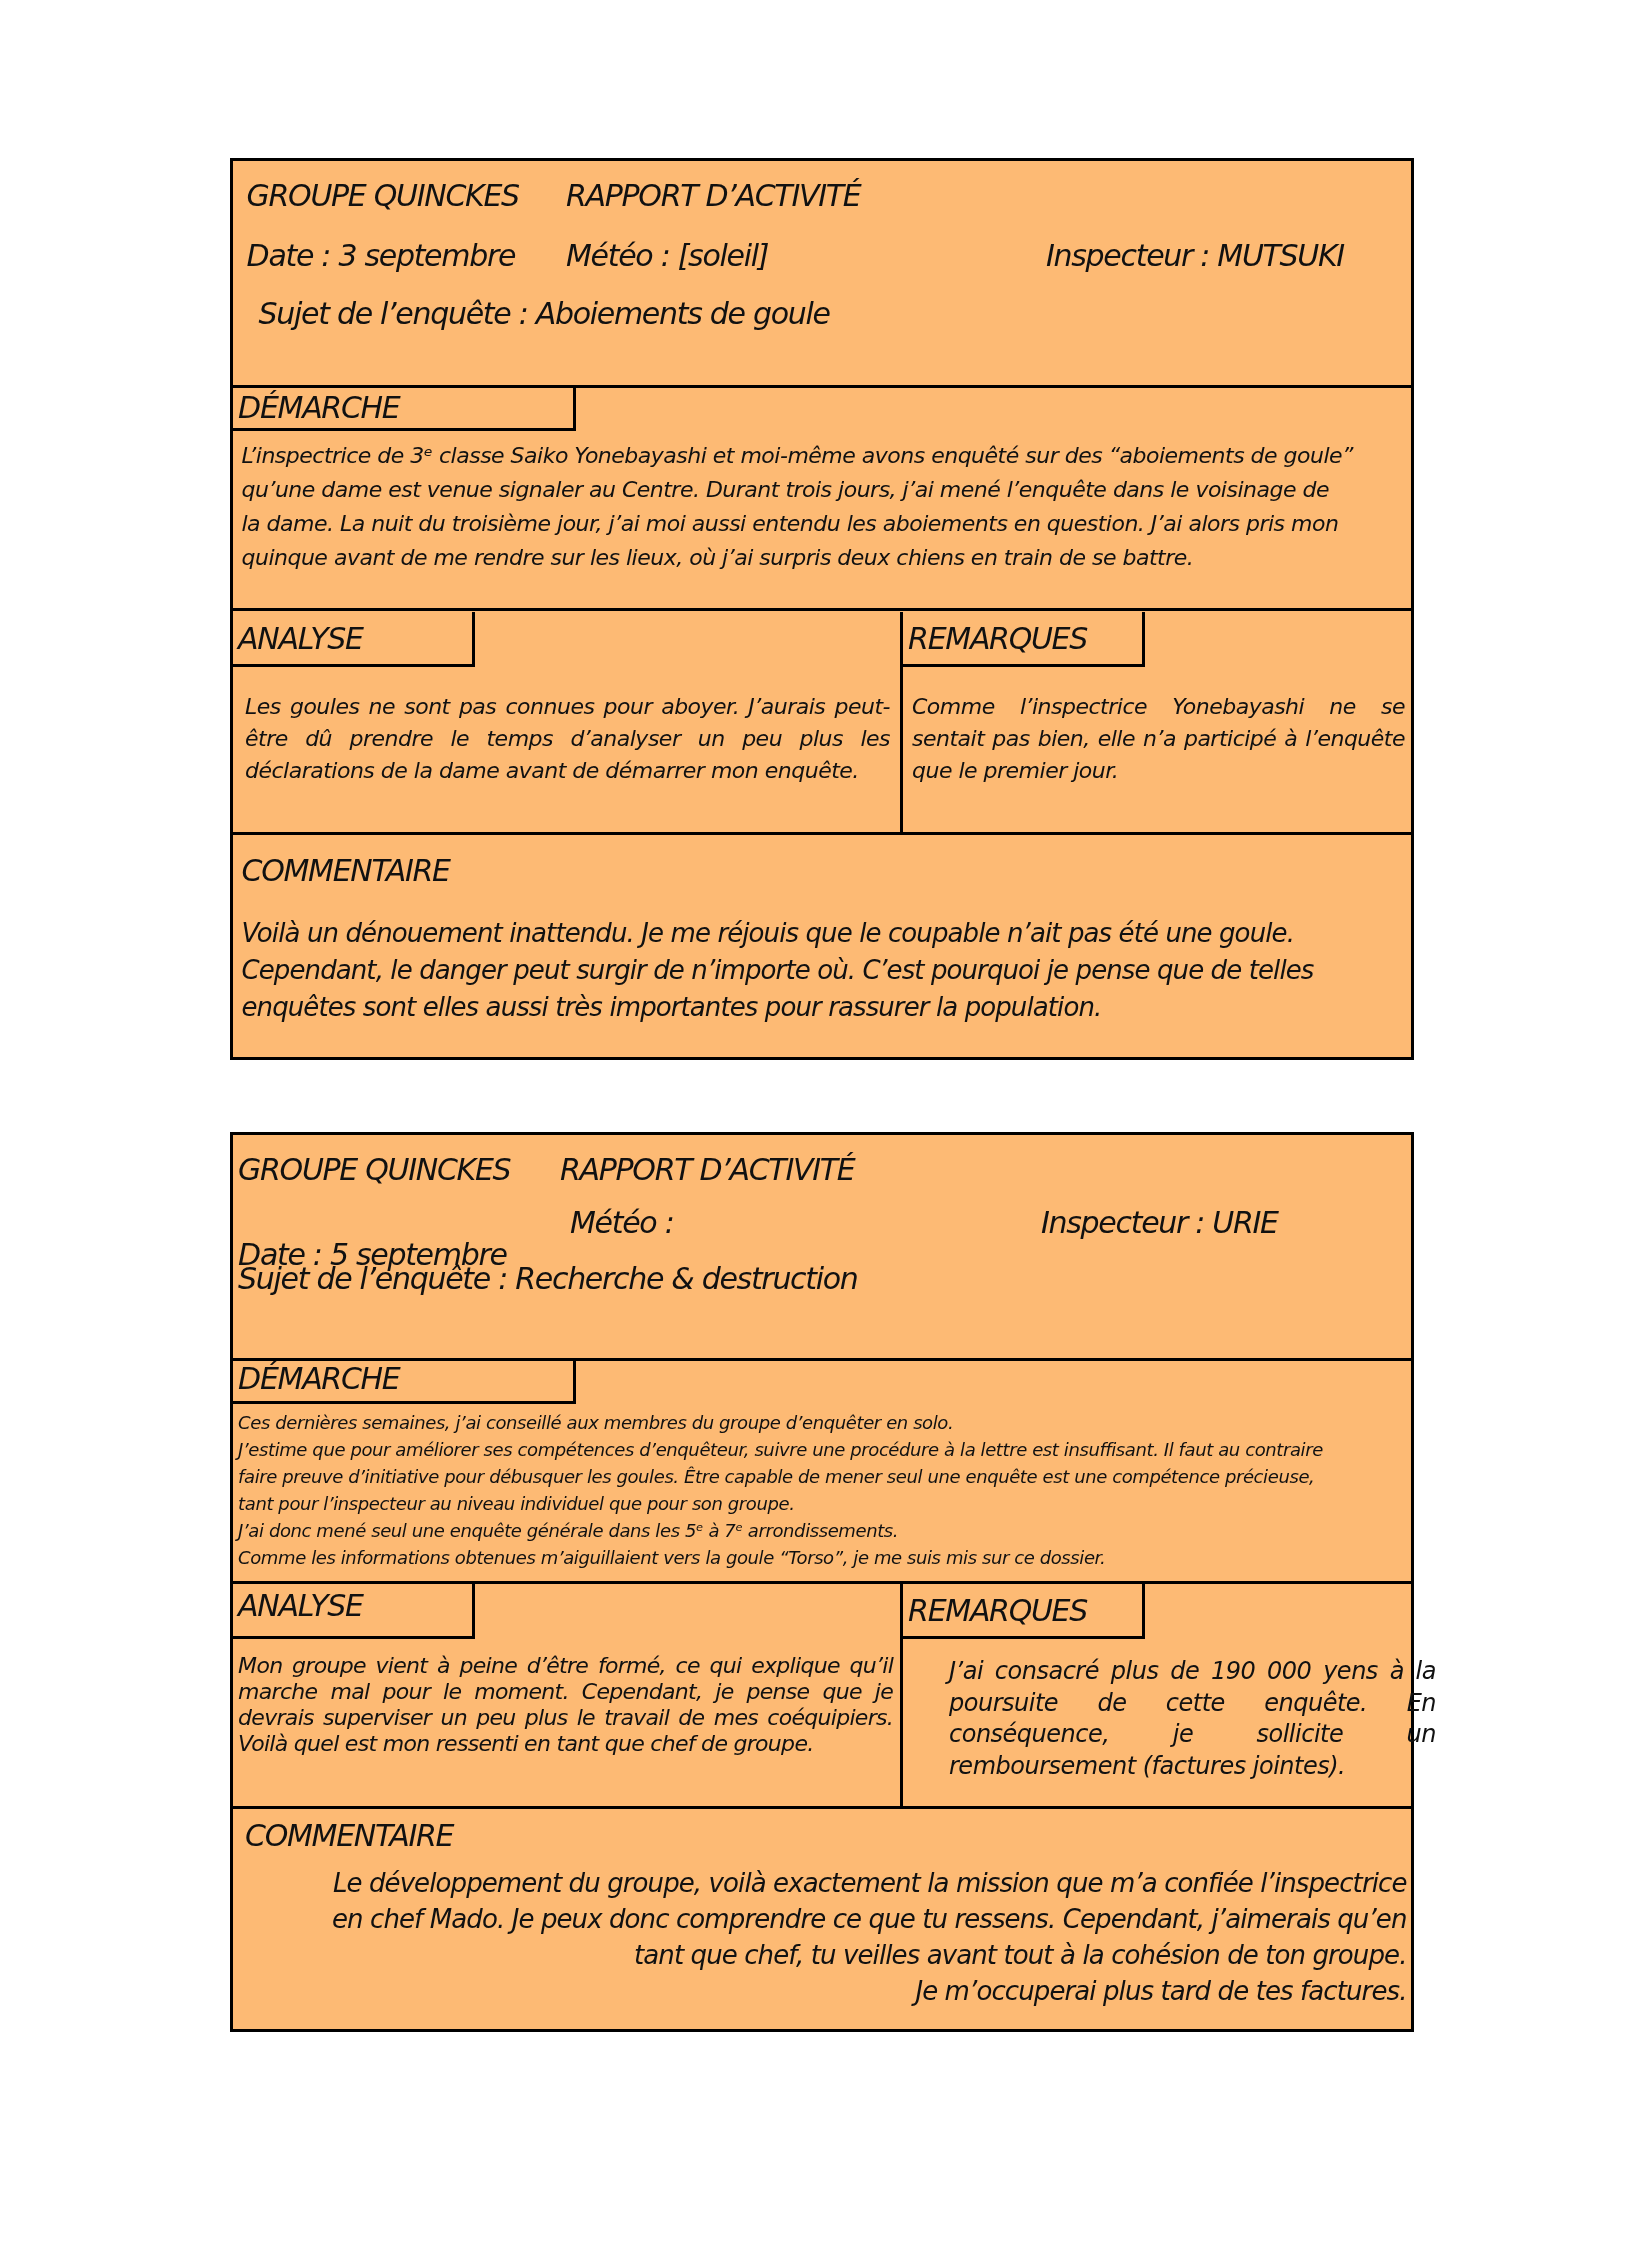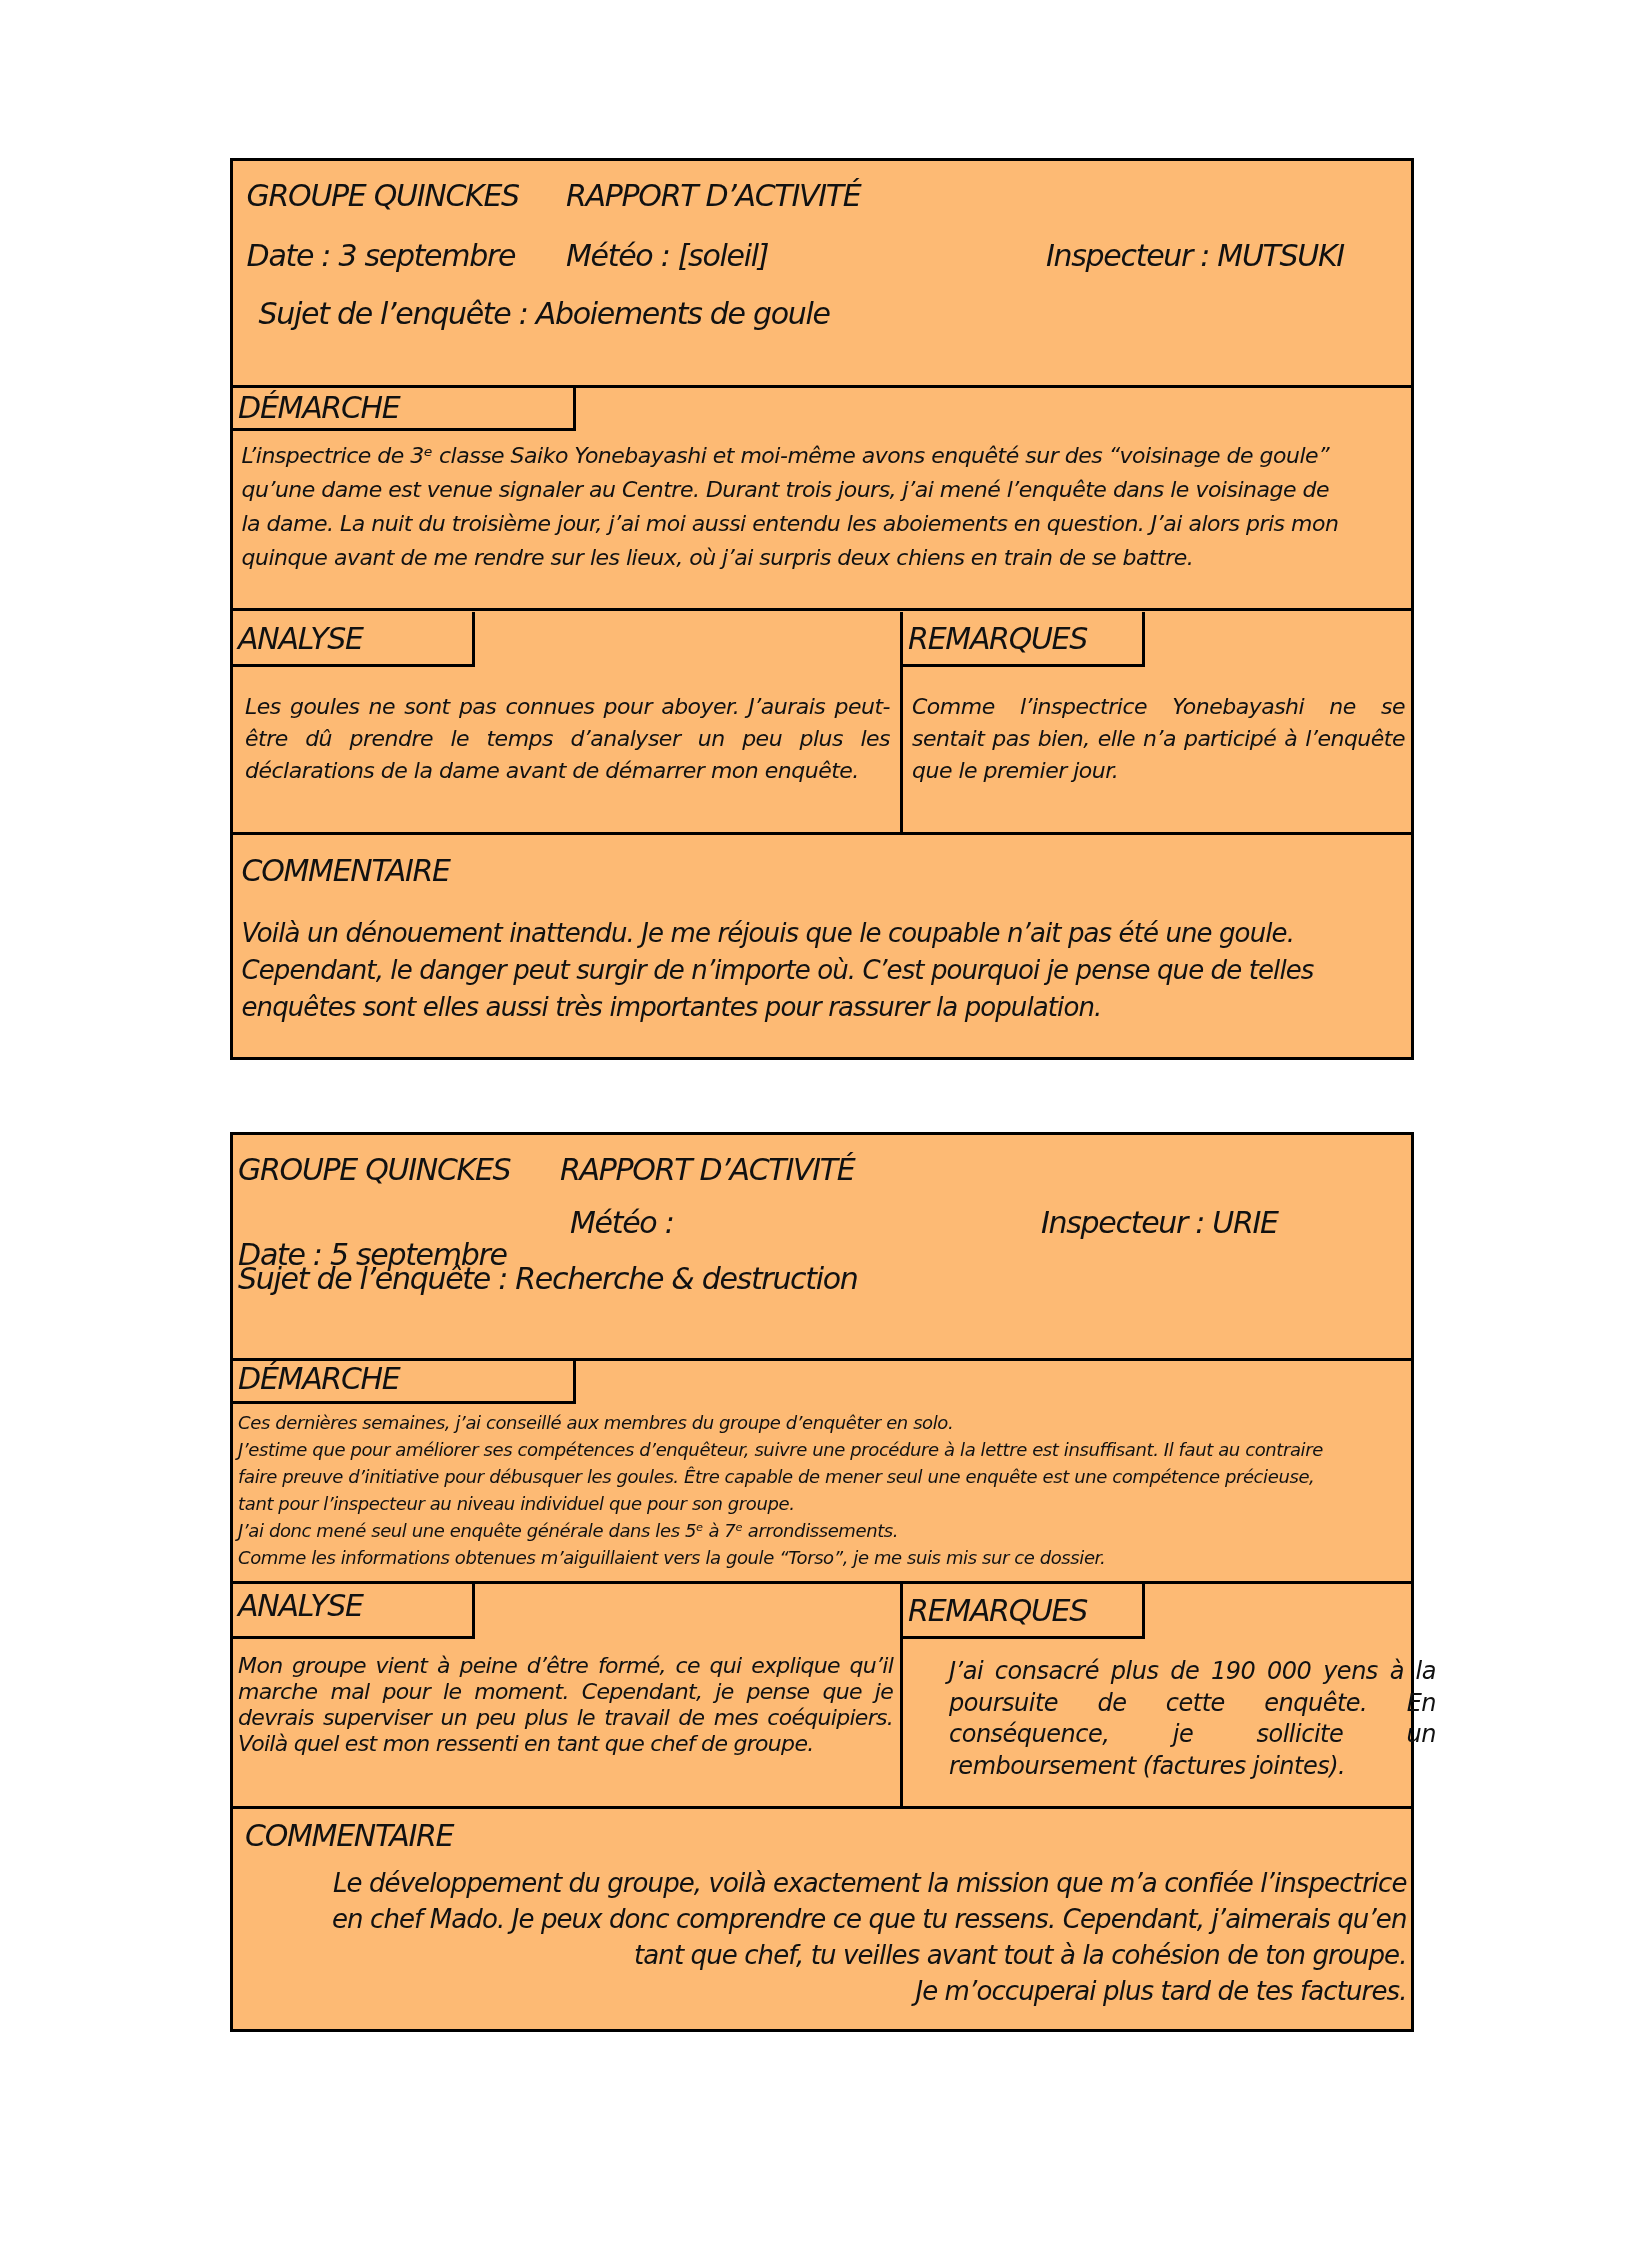--- a/index.html
+++ b/index.html
@@ -26,21 +26,21 @@
   <div class="htext" style="left:333px; top:20.4px;">RAPPORT D’ACTIVITÉ</div>
   <div class="htext" style="left:13.6px; top:80px;">Date : 3 septembre</div>
   <div class="htext" style="left:333px; top:80px;">Météo : [soleil]</div>
   <div class="htext" style="left:813px; top:80px;">Inspecteur : MUTSUKI</div>
   <div class="htext" style="left:13.6px; top:138px;margin-left:12px;">Sujet de l’enquête : Aboiements de goule</div>
 
   <div class="hline" style="top:224px;"></div>
 
   <div class="label" style="left:0; top:227px; width:343px; height:43px;">DÉMARCHE</div>
   <div class="para" style="left:8.5px; top:278px; width:1157px; font-size:22px; line-height:34px; letter-spacing:-0.5px;">
-    <p>L’inspectrice de 3ᵉ classe Saiko Yonebayashi et moi-même avons enquêté sur des “voisinage de goule”</p>
+    <p>L’inspectrice de 3ᵉ classe Saiko Yonebayashi et moi-même avons enquêté sur des “aboiements de goule”</p>
     <p>qu’une dame est venue signaler au Centre. Durant trois jours, j’ai mené l’enquête dans le voisinage de</p>
     <p>la dame. La nuit du troisième jour, j’ai moi aussi entendu les aboiements en question. J’ai alors pris mon</p>
     <p>quinque avant de me rendre sur les lieux, où j’ai surpris deux chiens en train de se battre.</p>
   </div>
 
   <div class="hline" style="top:447px;"></div>
 
   <div class="label" style="left:0; top:451px; width:242px; height:55px; padding-top:12px;">ANALYSE</div>
   <div class="vline" style="left:667px; top:451px; height:221px;"></div>
   <div class="label" style="left:670px; top:451px; width:242px; height:55px; padding-top:12px;">REMARQUES</div>

